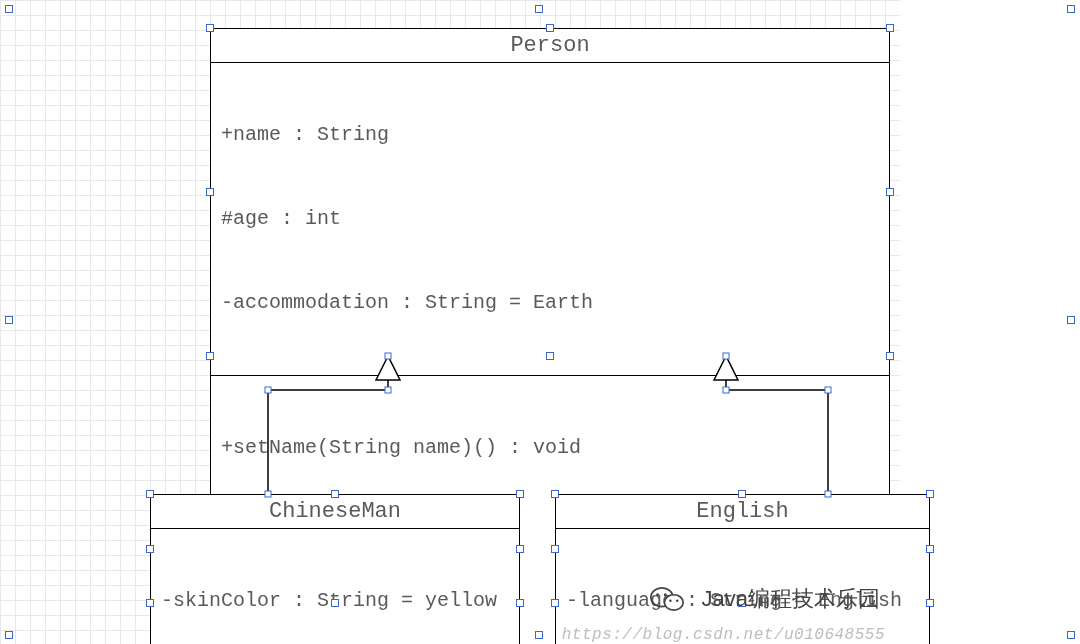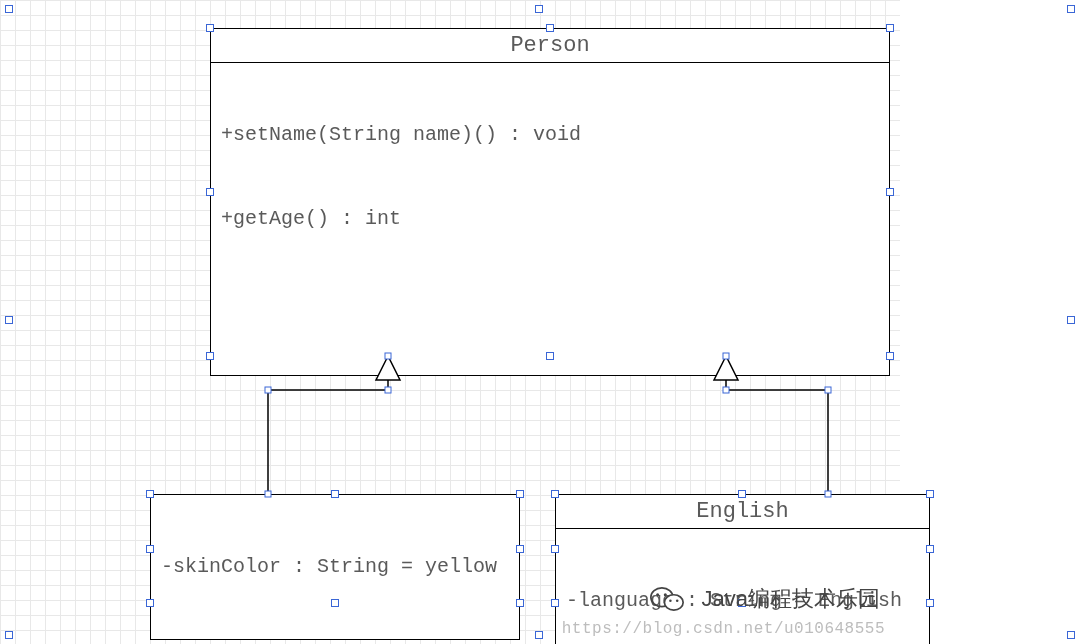--- a/index.html
+++ b/index.html
@@ -65,48 +65,55 @@
     font-family: sans-serif;
     font-size: 22px;
     color: #444;
     display: flex;
     align-items: center;
     gap: 18px;
   }
   .watermark-url {
     position: absolute;
     right: 15px;
-    bottom: 6px;
+    bottom: 0;
     font-family: "Courier New", monospace;
     font-size: 16px;
     color: #bdbdbd;
     letter-spacing: 0.5px;
+    font-style: italic;
   }
   .wx-icon {
     width: 34px;
     height: 28px;
   }
 </style>
 </head>
 <body>
 
 <div class="canvas">
 
   <div class="uml-class" id="person-box" style="left:210px; top:28px; width:680px;">
     <div class="uml-name">Person</div>
     <div class="uml-section">
+      <div>+name : String</div>
+      <div>#age : int</div>
+      <div>-accommodation : String = Earth</div>
+    </div>
+    <div class="uml-section">
       <div>+setName(String name)() : void</div>
       <div>+getAge() : int</div>
       
       
       
     </div>
   </div>
 
   <div class="uml-class" id="chinese-box" style="left:150px; top:494px; width:370px;">
+    <div class="uml-name">ChineseMan</div>
     <div class="uml-section">
       <div>-skinColor : String = yellow</div>
     </div>
 
   </div>
 
   <div class="uml-class" id="usa-box" style="left:555px; top:494px; width:375px;">
     <div class="uml-name">English</div>
     <div class="uml-section">
       <div>-language : String = English</div>

